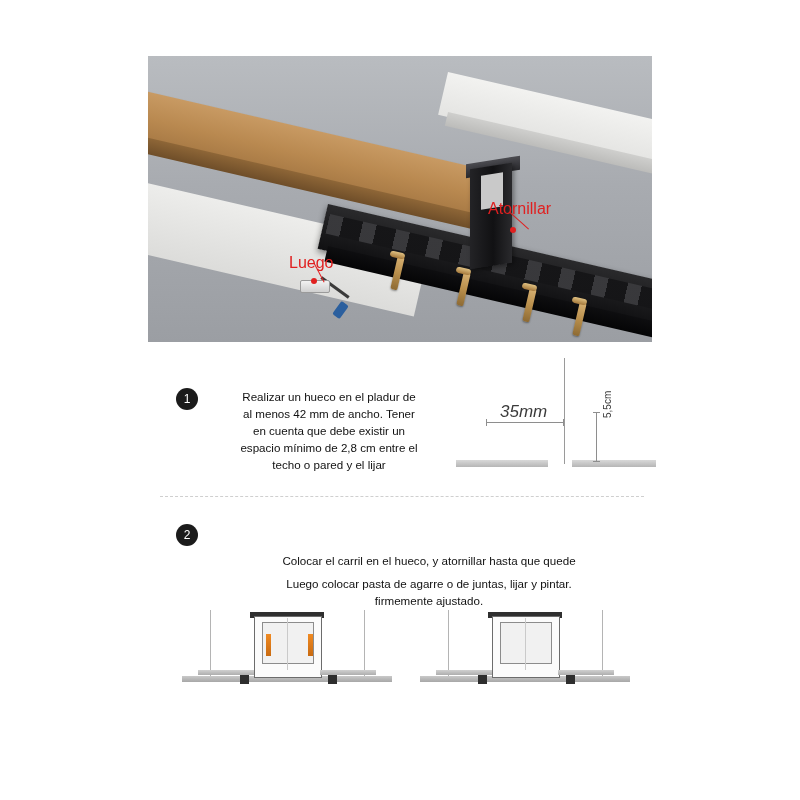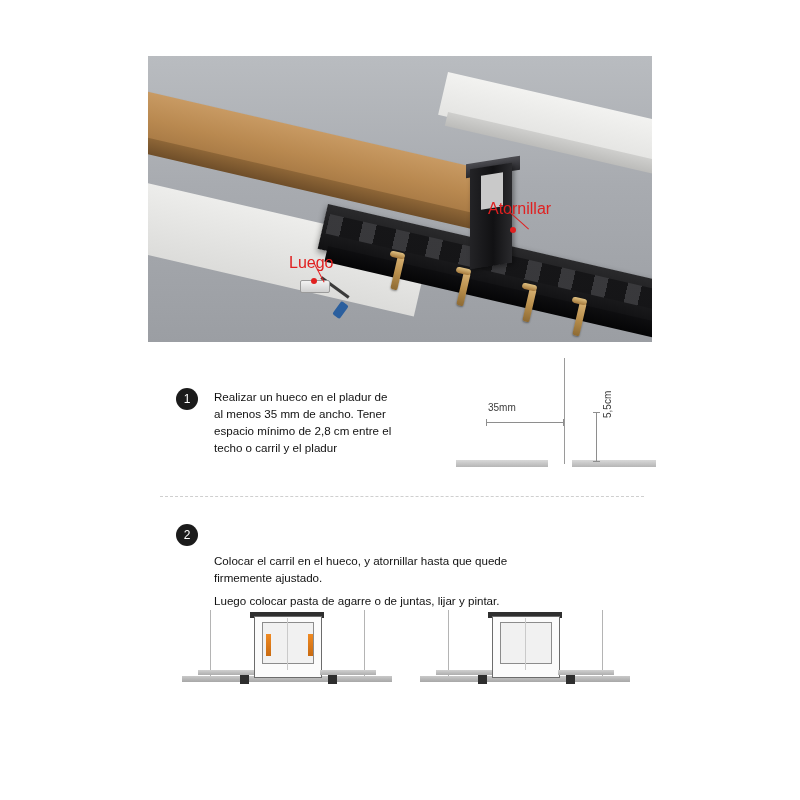--- a/index.html
+++ b/index.html
@@ -240,20 +240,21 @@
     color: #fff;
     font-size: 12px;
     line-height: 22px;
     text-align: center;
     font-family: "Liberation Sans", sans-serif;
   }
   .step-text {
     font-size: 11.6px;
     line-height: 17px;
     color: #111;
+    text-align: center;
   }
   .divider {
     position: absolute;
     left: 160px;
     width: 484px;
     border-top: 1px dashed #cfcfcf;
   }
 
   
   .d1 { position: absolute; left: 456px; top: 356px; width: 200px; height: 130px; }
@@ -278,21 +279,21 @@
   .d1 .dimh:after { right: 0; }
   .d1 .dimv {
     position: absolute; left: 140px; top: 56px; width: 1px; height: 50px; background: #8e8e8e;
   }
   .d1 .dimv:before, .d1 .dimv:after {
     content:""; position:absolute; left:-3px; width:7px; height:1px; background:#8e8e8e;
   }
   .d1 .dimv:before { top: 0; }
   .d1 .dimv:after { bottom: 0; }
   .d1 .lbl-35 {
-    position: absolute; left: 32px; top: 46px; font-size: 10px; color: #3b3b3b;
+    position: absolute; left: 44px; top: 46px; font-size: 17px; color: #3b3b3b; font-style: italic;
   }
   .d1 .lbl-55 {
     position: absolute; left: 146px; top: 62px; font-size: 10px; color: #3b3b3b;
     transform: rotate(-90deg); transform-origin: left top; white-space: nowrap;
   }
 
   
   .xs { position: absolute; top: 600px; width: 210px; height: 110px; }
   .xs .plate {
     position: absolute; left: 0; top: 76px; width: 210px; height: 6px;
@@ -368,44 +369,45 @@
   <div class="roller-body" style="left:152px; top:224px;"></div>
   <div class="roller-handle" style="left:170px; top:230px;"></div>
   <div class="roller-grip" style="left:188px; top:246px;"></div>
 
 </div>
 
 <div class="step" style="top:388px; display:flex; gap:16px; align-items:flex-start;">
   <div class="step-num">1</div>
   <div class="step-text" style="width:230px;">
     <div>Realizar un hueco en el pladur de</div>
-    <div>al menos 35 mm de ancho. Tener</div>
+    <div>al menos 42 mm de ancho. Tener</div>
+    <div>en cuenta que debe existir un</div>
     <div>espacio mínimo de 2,8 cm entre el</div>
-    <div>techo o carril y el pladur</div>
+    <div>techo o pared y el lijar</div>
   </div>
 </div>
 
 <div class="d1">
   <div class="vline"></div>
   <div class="slabL"></div>
   <div class="slabR"></div>
   <div class="dimh"></div>
   <div class="dimv"></div>
   <div class="lbl-35">35mm</div>
   <div class="lbl-55">5,5cm</div>
 </div>
 
 <div class="divider" style="top:496px;"></div>
 
 <div class="step" style="top:524px; display:flex; gap:16px; align-items:flex-start;">
   <div class="step-num">2</div>
   <div class="step-text" style="width:430px;margin-top:28px;">
     <div>Colocar el carril en el hueco, y atornillar hasta que quede</div>
+    <div style="margin-top:6px;">Luego colocar pasta de agarre o de juntas, lijar y pintar.</div>
     <div>firmemente ajustado.</div>
-    <div style="margin-top:6px;">Luego colocar pasta de agarre o de juntas, lijar y pintar.</div>
   </div>
 </div>
 
 <div class="xs" style="left:182px;">
   <div class="wallL"></div>
   <div class="wallR"></div>
   <div class="plate"></div>
   <div class="cap" style="left:68px;"></div>
   <div class="body" style="left:72px;"></div>
   <div class="bodyInner" style="left:80px;"></div>

